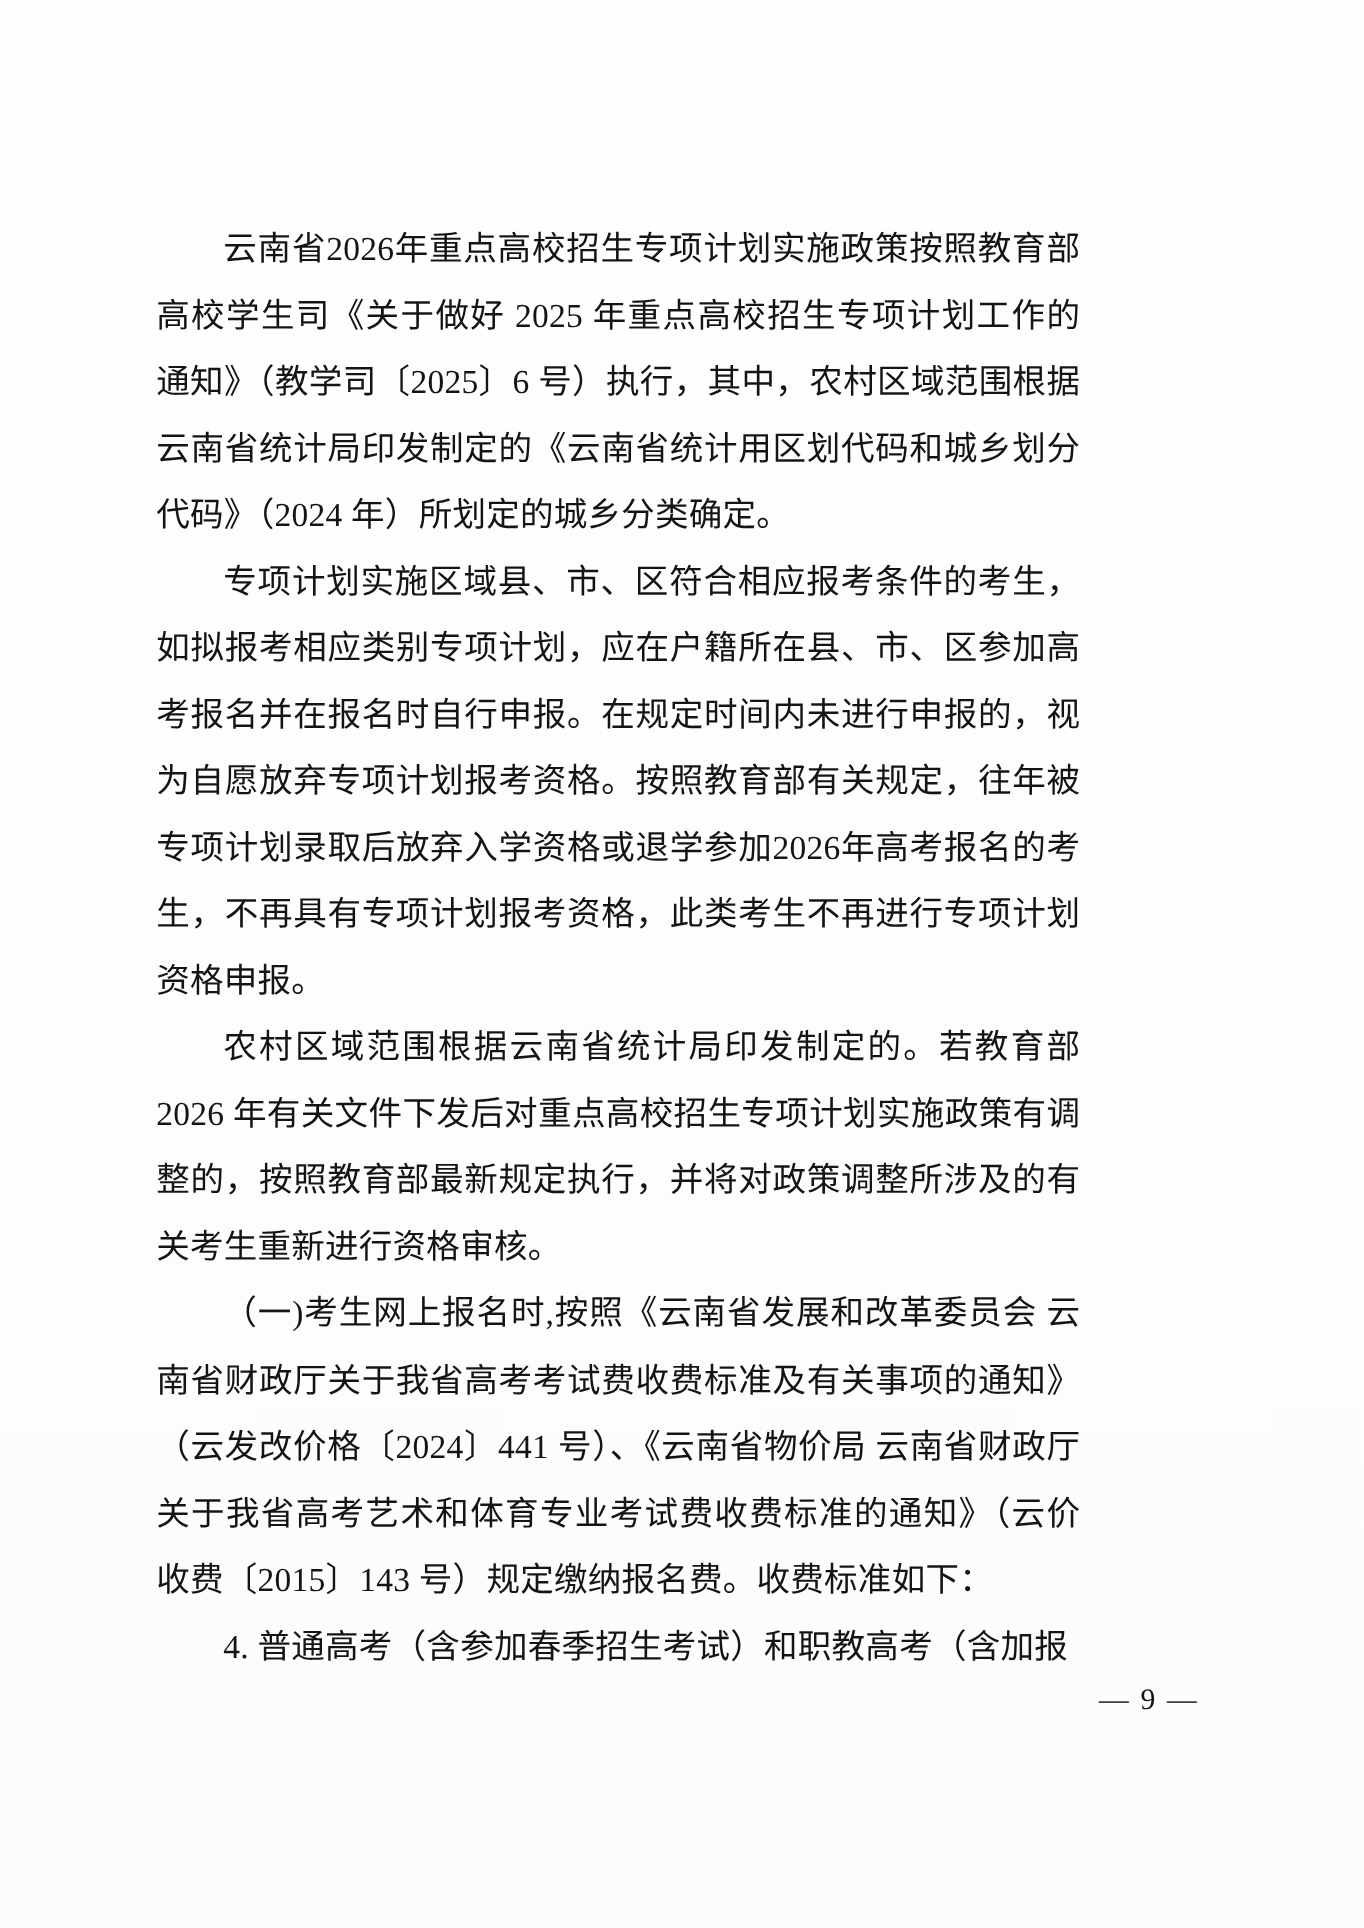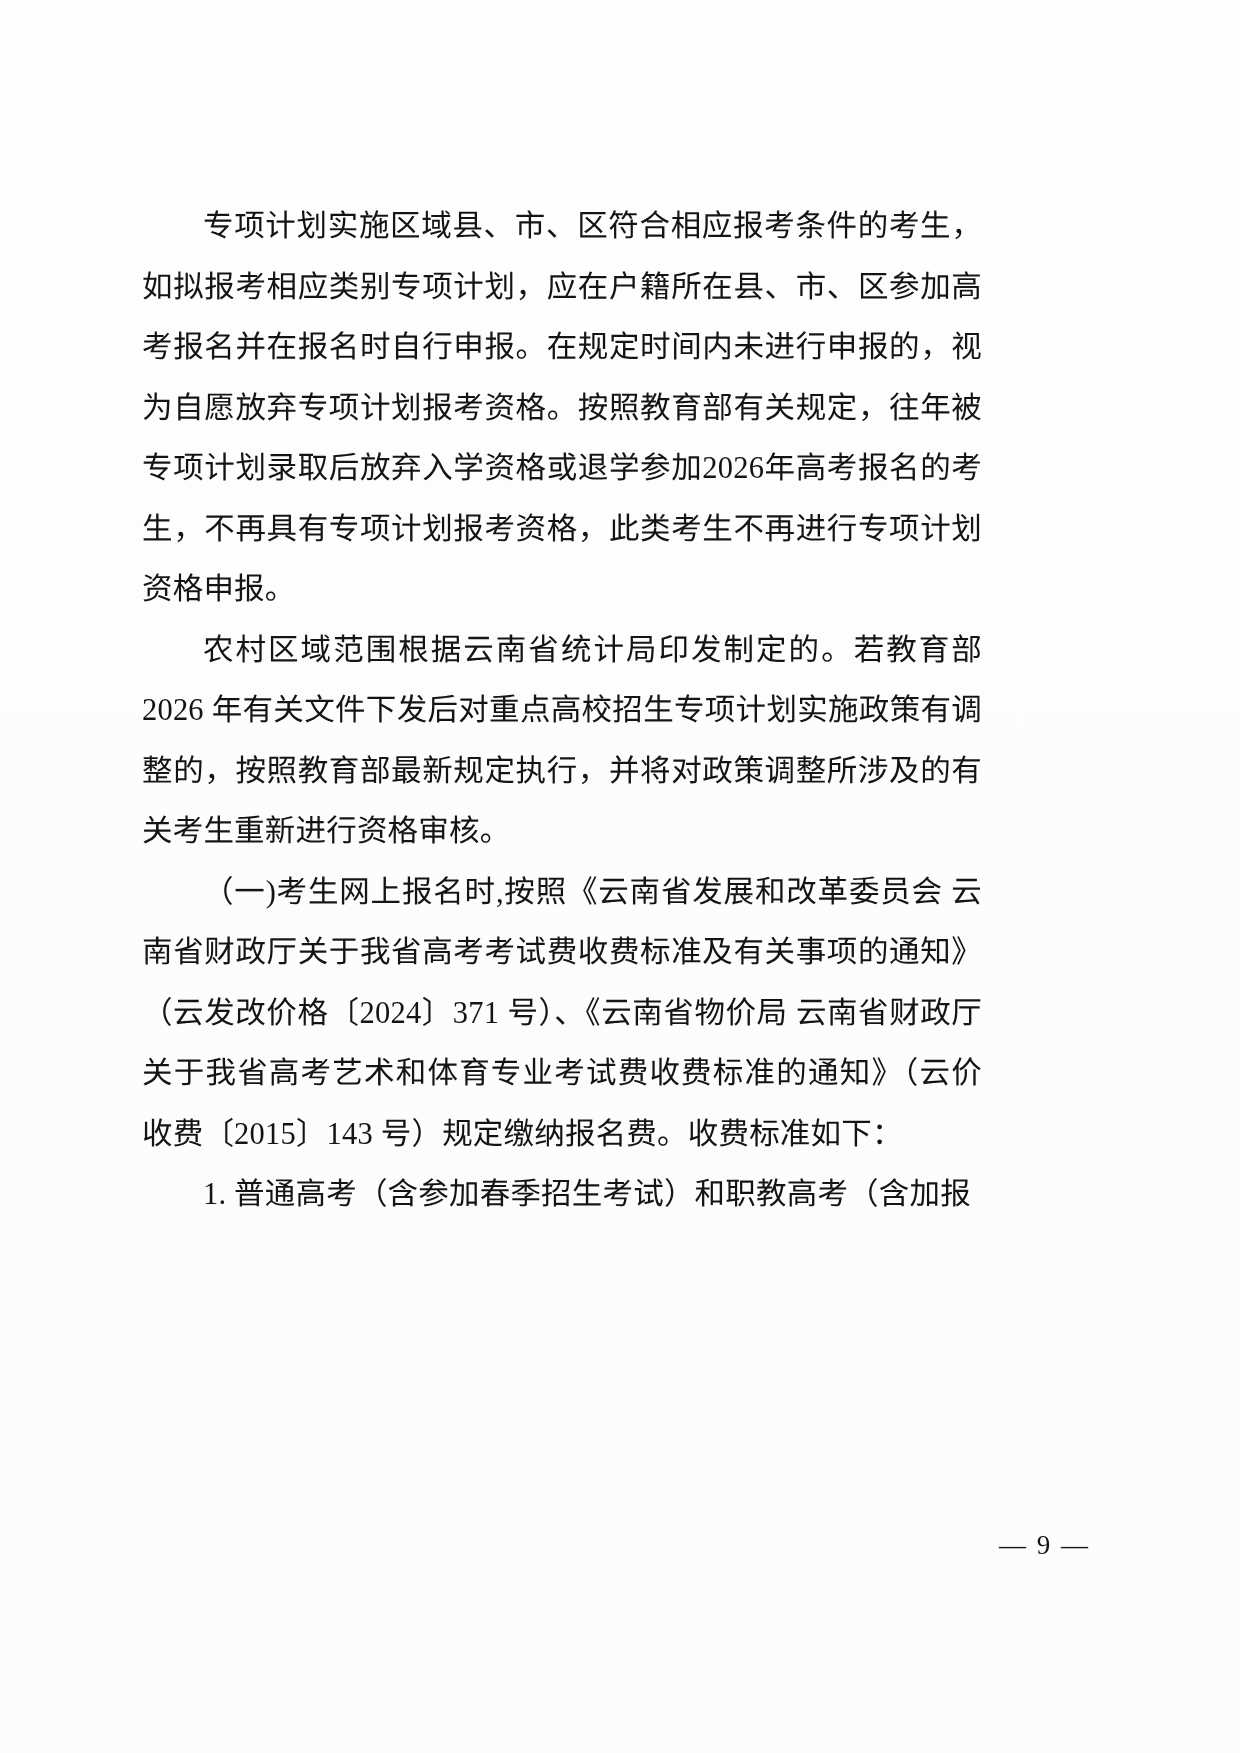--- a/index.html
+++ b/index.html
@@ -71,27 +71,28 @@
     white-space: nowrap;
   }
 </style>
 </head>
 <body>
 
 <div class="page">
 
   <div class="content">
 
+    <p class="body-text indent">云南省2026年重点高校招生专项计划实施政策按照教育部高校学生司《关于做好 2025 年重点高校招生专项计划工作的通知》（教学司〔2025〕6 号）执行，其中，农村区域范围根据云南省统计局印发制定的《云南省统计用区划代码和城乡划分代码》（2024 年）所划定的城乡分类确定。</p>
 
     <p class="body-text indent">专项计划实施区域县、市、区符合相应报考条件的考生，如拟报考相应类别专项计划，应在户籍所在县、市、区参加高考报名并在报名时自行申报。在规定时间内未进行申报的，视为自愿放弃专项计划报考资格。按照教育部有关规定，往年被专项计划录取后放弃入学资格或退学参加2026年高考报名的考生，不再具有专项计划报考资格，此类考生不再进行专项计划资格申报。</p>
 
     <p class="body-text indent">农村区域范围根据云南省统计局印发制定的。若教育部2026 年有关文件下发后对重点高校招生专项计划实施政策有调整的，按照教育部最新规定执行，并将对政策调整所涉及的有关考生重新进行资格审核。</p>
 
 
-    <p class="body-text indent">（一)考生网上报名时,按照《云南省发展和改革委员会 云南省财政厅关于我省高考考试费收费标准及有关事项的通知》（云发改价格〔2024〕371 号）、《云南省物价局 云南省财政厅关于我省高考艺术和体育专业考试费收费标准的通知》（云价收费〔2015〕143 号）规定缴纳报名费。收费标准如下：</p>
+    <p class="body-text indent">（一)考生网上报名时,按照《云南省发展和改革委员会 云南省财政厅关于我省高考考试费收费标准及有关事项的通知》（云发改价格〔2024〕441 号）、《云南省物价局 云南省财政厅关于我省高考艺术和体育专业考试费收费标准的通知》（云价收费〔2015〕143 号）规定缴纳报名费。收费标准如下：</p>
 
-    <p class="body-text indent">1. 普通高考（含参加春季招生考试）和职教高考（含加报</p>
+    <p class="body-text indent">4. 普通高考（含参加春季招生考试）和职教高考（含加报</p>
 
   </div>
 
   <div class="page-number">— 9 —</div>
 
 </div>
 
 </body></html>

